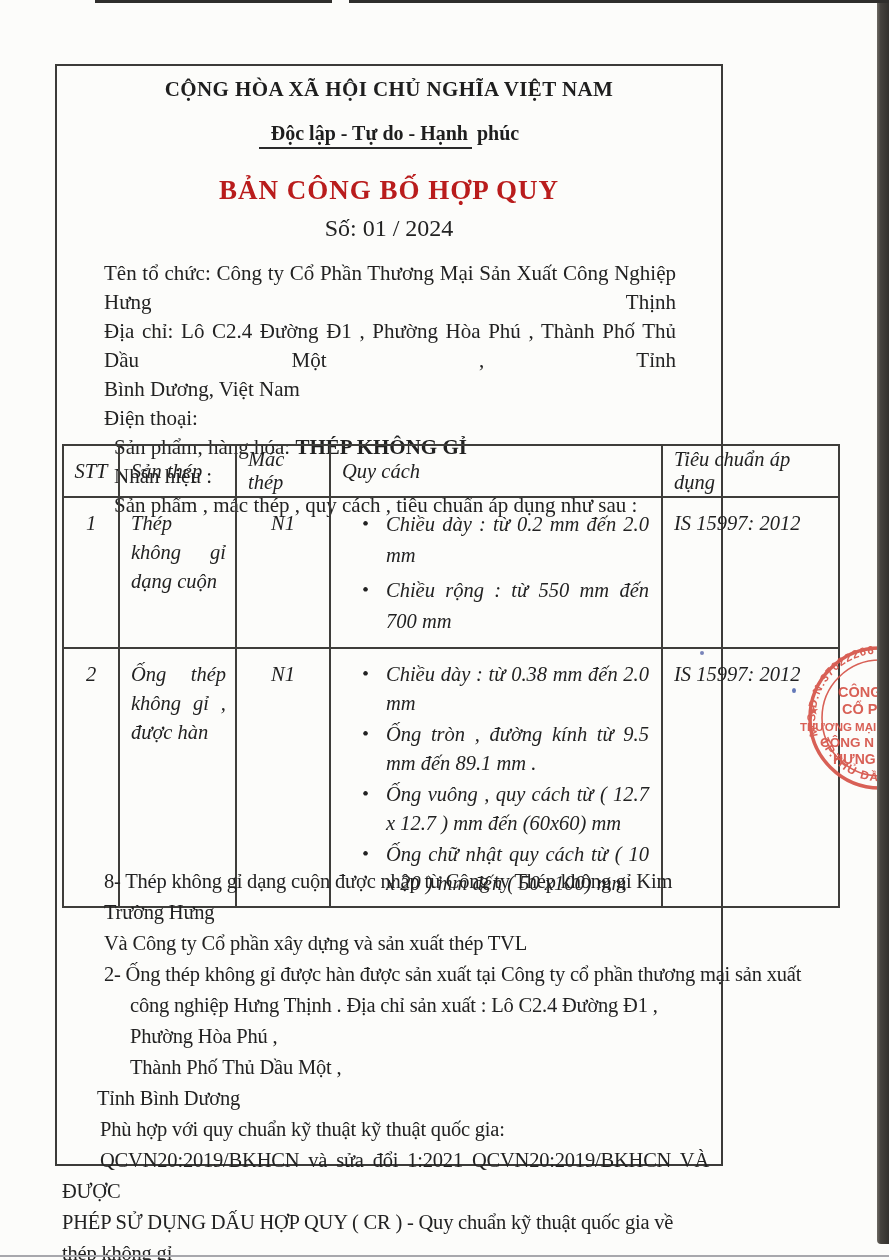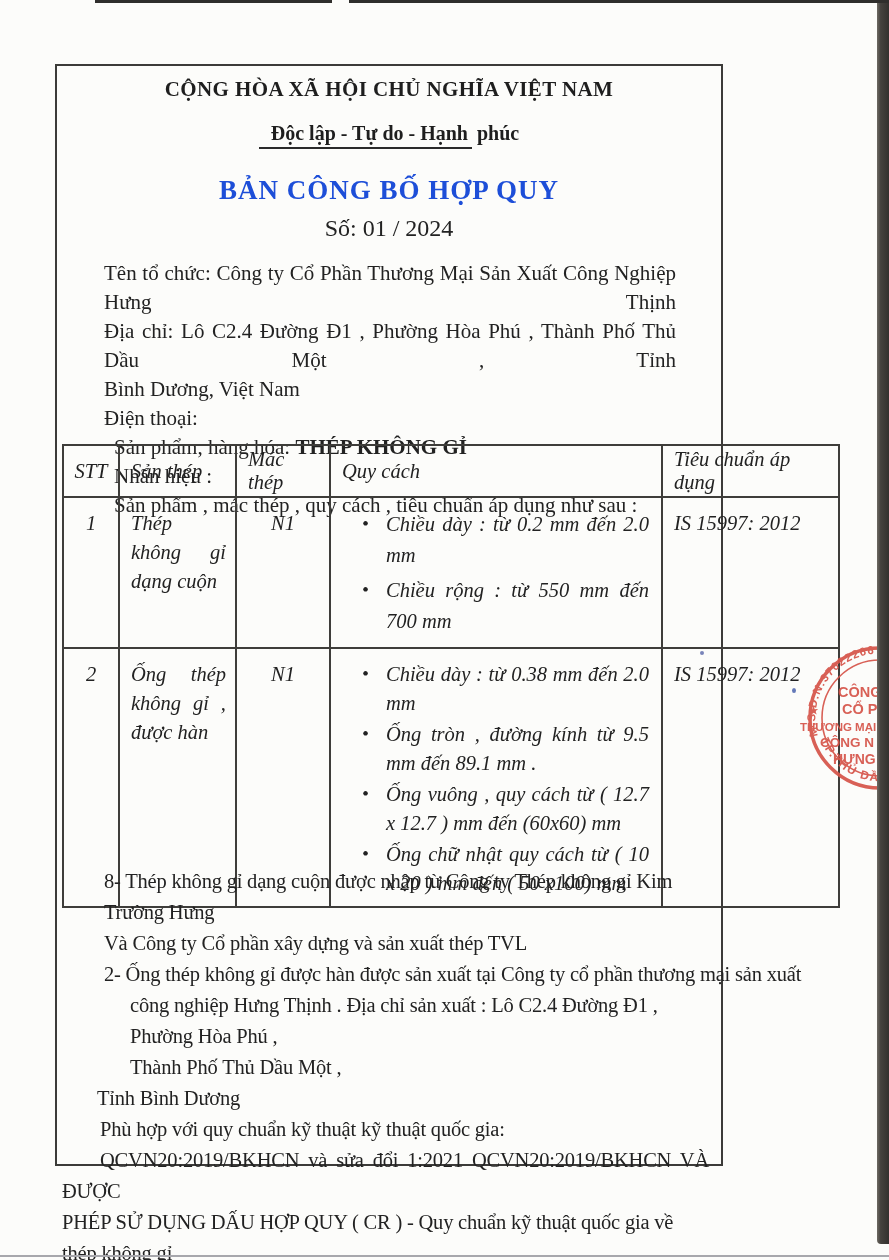--- a/index.html
+++ b/index.html
@@ -18,21 +18,21 @@
   .scan-bottom { position:absolute; left:0; top:1255px; width:889px; height:2px; background:#a7a7ac; z-index:11; }
   
   .frame {
     position:absolute; left:55px; top:64px; width:668px; height:1102px;
     border:2px solid #3c3b39; z-index:2;
   }
   .center { text-align:center; }
   .republic { font-size:21px; font-weight:bold; margin-top:11px; letter-spacing:0.4px; color:#1e1e1e; }
   .motto { font-size:20px; font-weight:bold; margin-top:20px; color:#1e1e1e; }
   .motto .u { display:inline-block; border-bottom:2px solid #2a2a2a; padding:0 4px 2px 12px; }
-  .doc-title { font-size:27px; font-weight:bold; margin-top:26px; letter-spacing:1px; color:#1d4ed8; }
+  .doc-title { font-size:27px; font-weight:bold; margin-top:26px; letter-spacing:1px; color:#b91c1c; }
   .doc-number { font-size:24px; margin-top:9px; }
   
   .info { margin:17px 45px 0 47px; font-size:21px; line-height:29px; }
   .jl { text-align:justify; text-align-last:justify; }
   .ind { padding-left:10px; }
   .bold { font-weight:bold; }
   
   table.spec {
     position:absolute; top:378px; left:5px;
     border-collapse:collapse; table-layout:fixed; width:776px;

